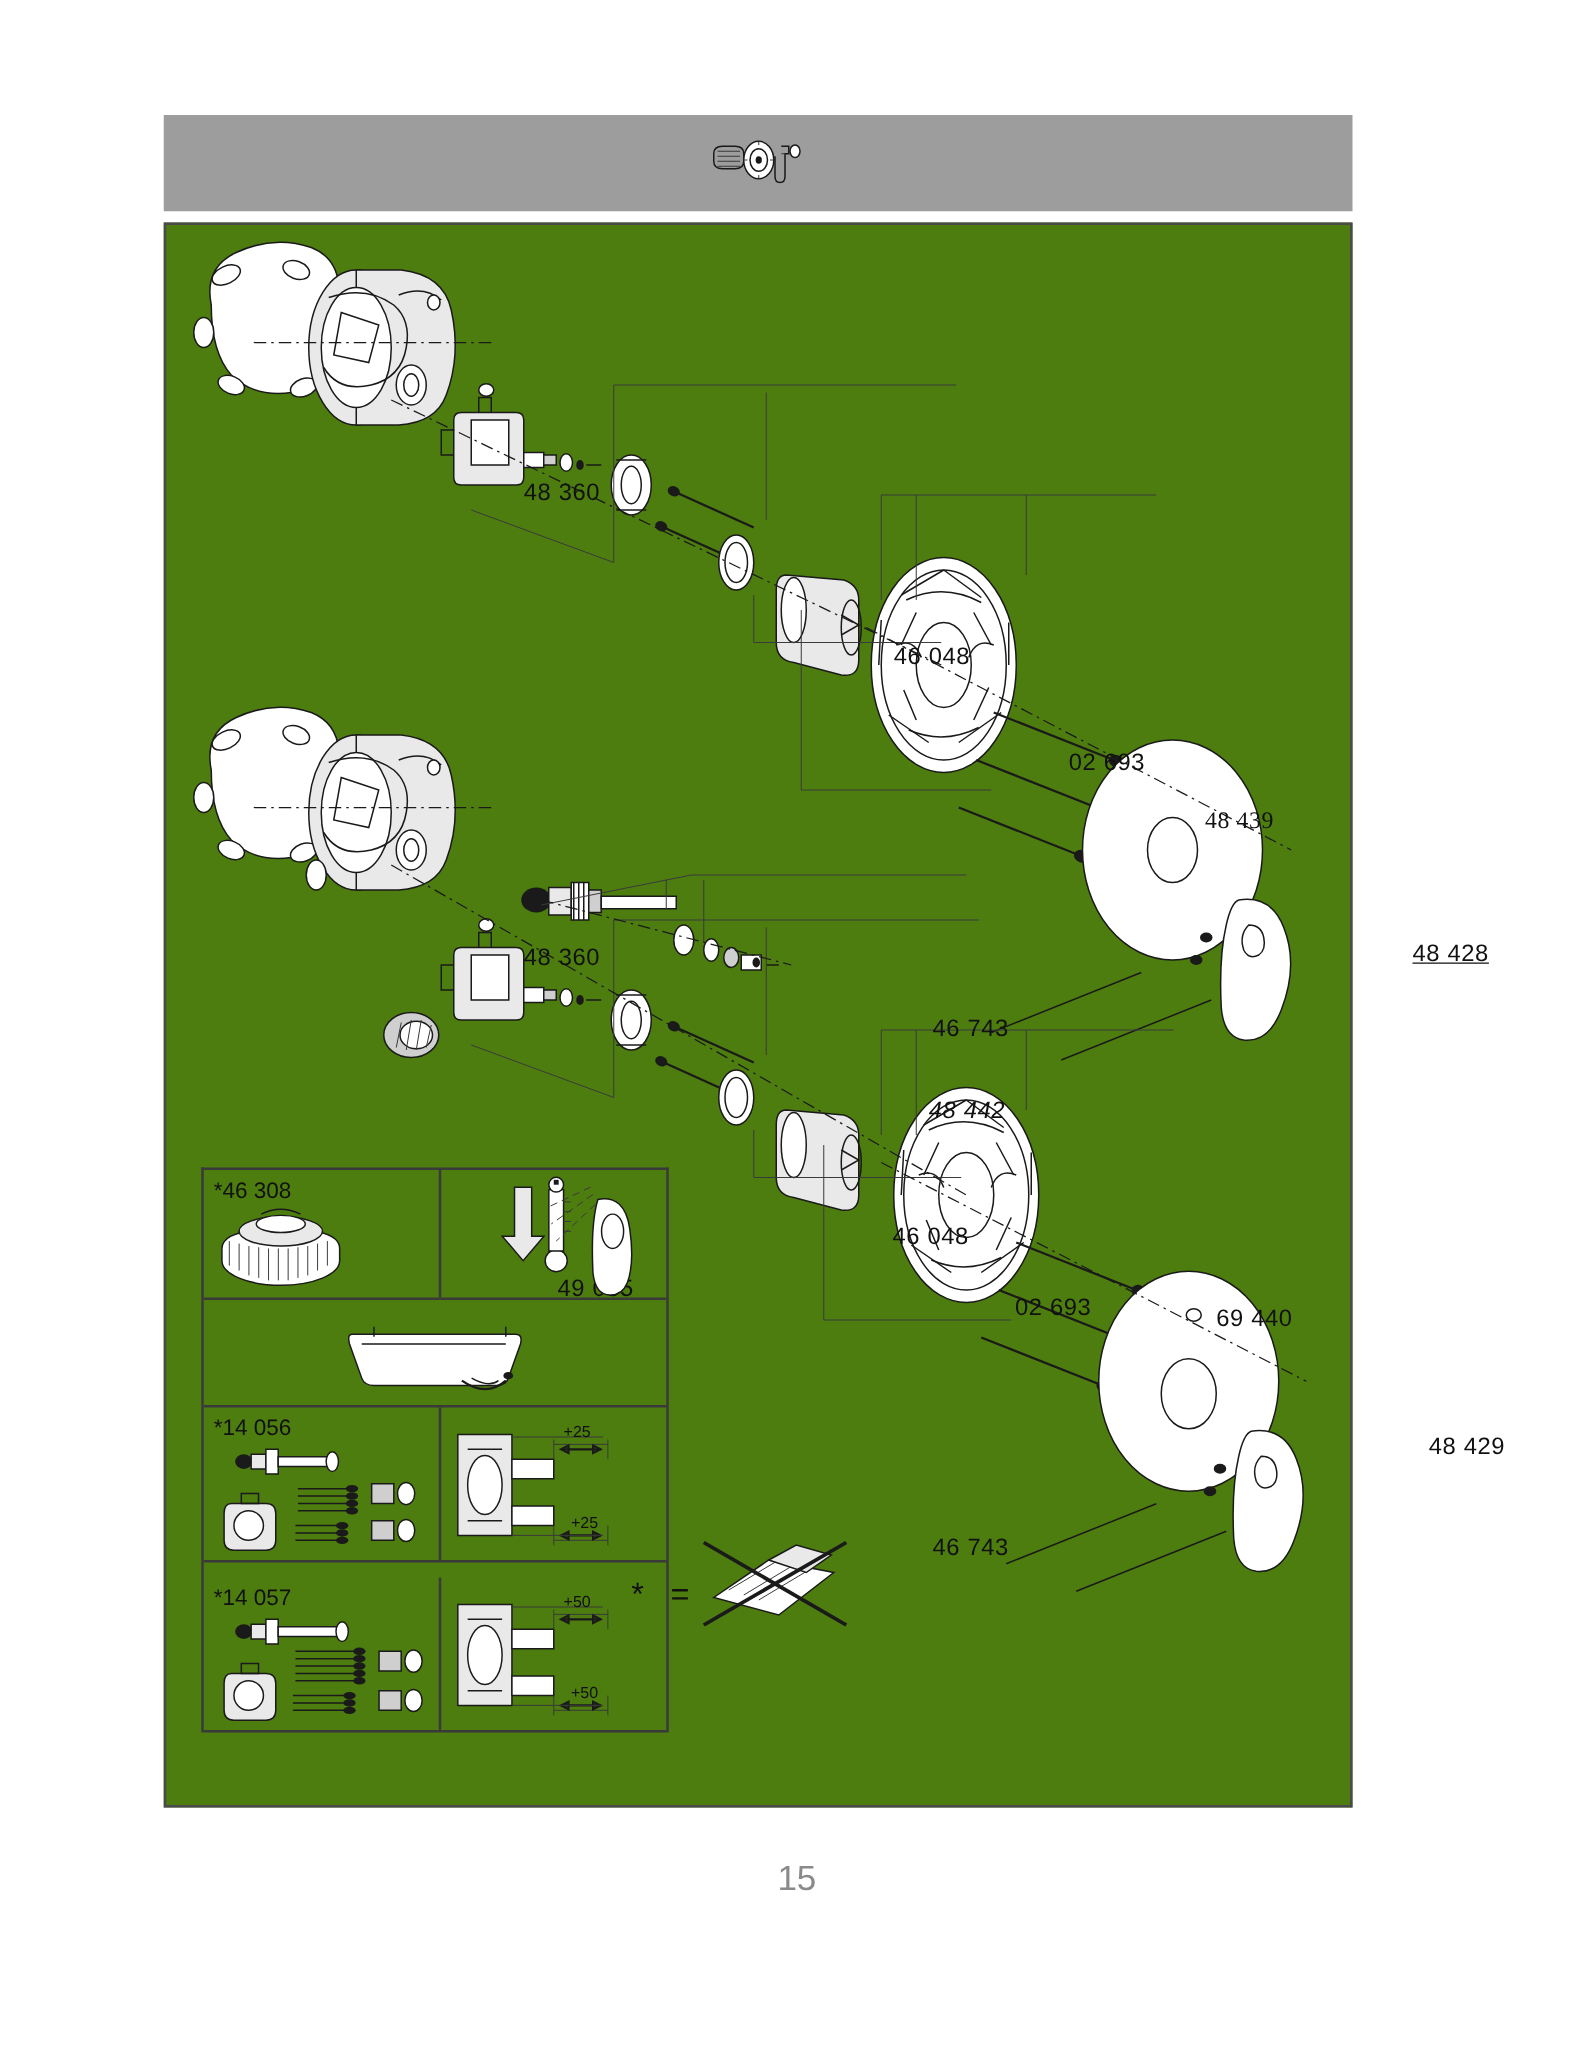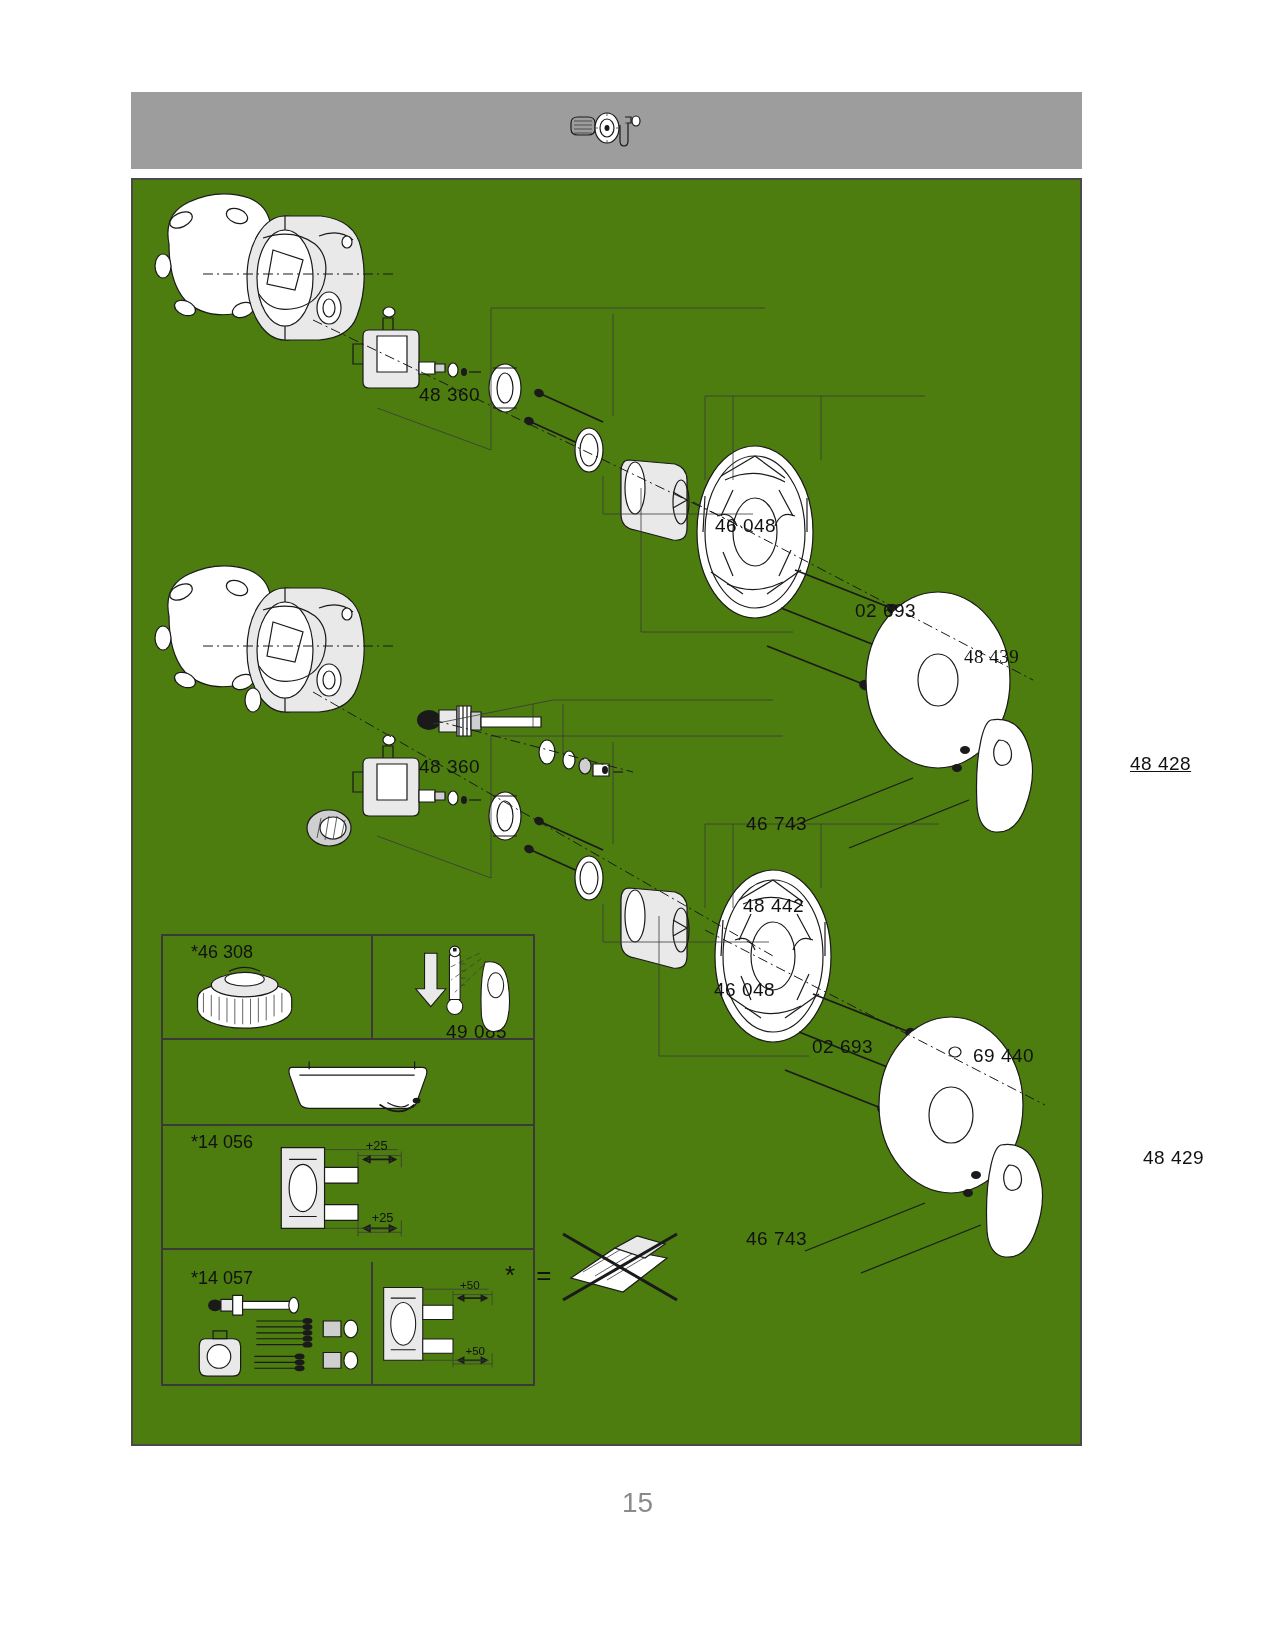--- a/index.html
+++ b/index.html
@@ -76,25 +76,24 @@
     top: 754px;
     width: 374px;
     border: 2px solid #3a3a3a;
     border-bottom: none;
     box-sizing: border-box;
   }
   .acc-row {
     display: flex;
     border-bottom: 2px solid #3a3a3a;
     box-sizing: border-box;
-    padding-left: 20px;
   }
   .acc-row.r1 { height: 104px; }
   .acc-row.r2 { height: 86px; }
-  .acc-row.r3 { height: 124px; flex-direction: column; }
+  .acc-row.r3 { height: 124px; }
   .acc-row.r4 { height: 124px; margin-top: 12px; }
   .acc-cell-left {
     width: 190px;
     position: relative;
     box-sizing: border-box;
     border-right: 2px solid #3a3a3a;
   }
   .acc-cell-right {
     flex: 1;
     position: relative;
@@ -417,21 +416,21 @@
 
     </svg>
 
     <div class="label" style="left:286px;  top:204px;">48 360</div>
     <div class="label" style="left:582px;  top:335px;">46 048</div>
     <div class="label" style="left:722px;  top:420px;">02 693</div>
     <div class="label" style="left:831px;  top:466px;font-family:Liberation Serif, serif;">48 439</div>
     <div class="label" style="left:997px;  top:573px;text-decoration:underline;">48 428</div>
     <div class="label" style="left:613px;  top:633px;">46 743</div>
     <div class="label" style="left:286px;  top:576px;">48 360</div>
-    <div class="label" style="left:610px;  top:715px;">48 442</div>
+    <div class="label" style="left:610px;  top:698px;font-style:italic;">48 442</div>
     <div class="label" style="left:581px;  top:799px;">46 048</div>
     <div class="label" style="left:313px;  top:841px;">49 085</div>
     <div class="label" style="left:679px;  top:856px;">02 693</div>
     <div class="label" style="left:840px;  top:865px;">69 440</div>
     <div class="label" style="left:1010px; top:967px;">48 429</div>
     <div class="label" style="left:613px;  top:1048px;">46 743</div>
 
     <div class="acc-table">
 
       <div class="acc-row r1">

